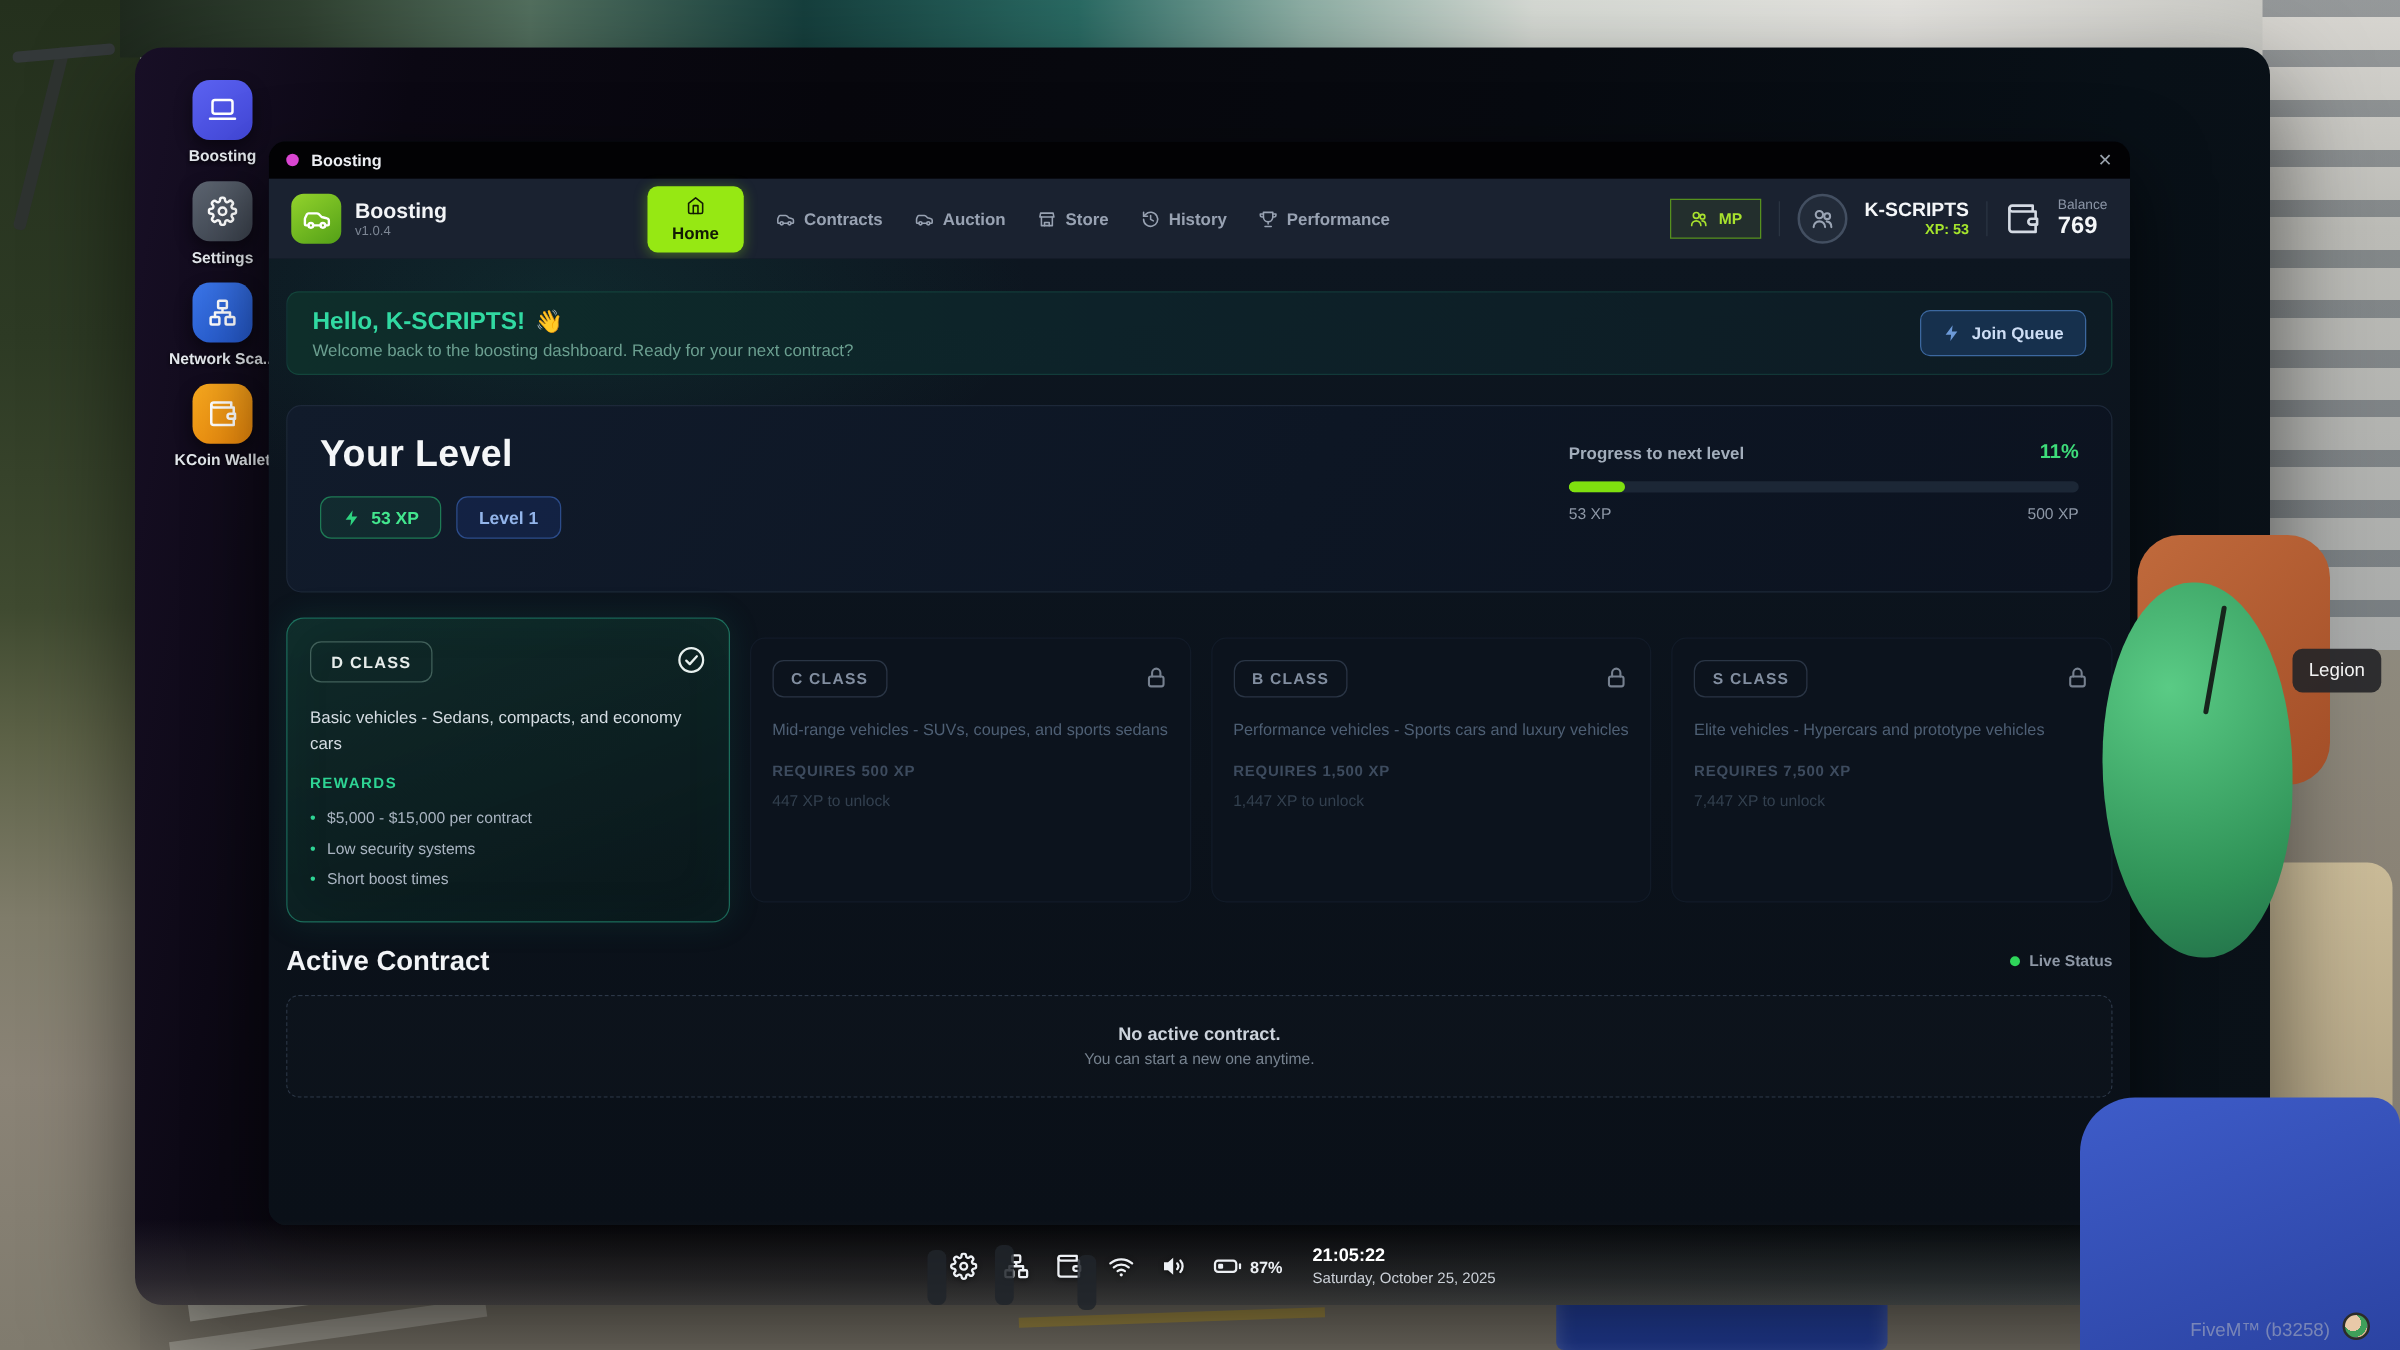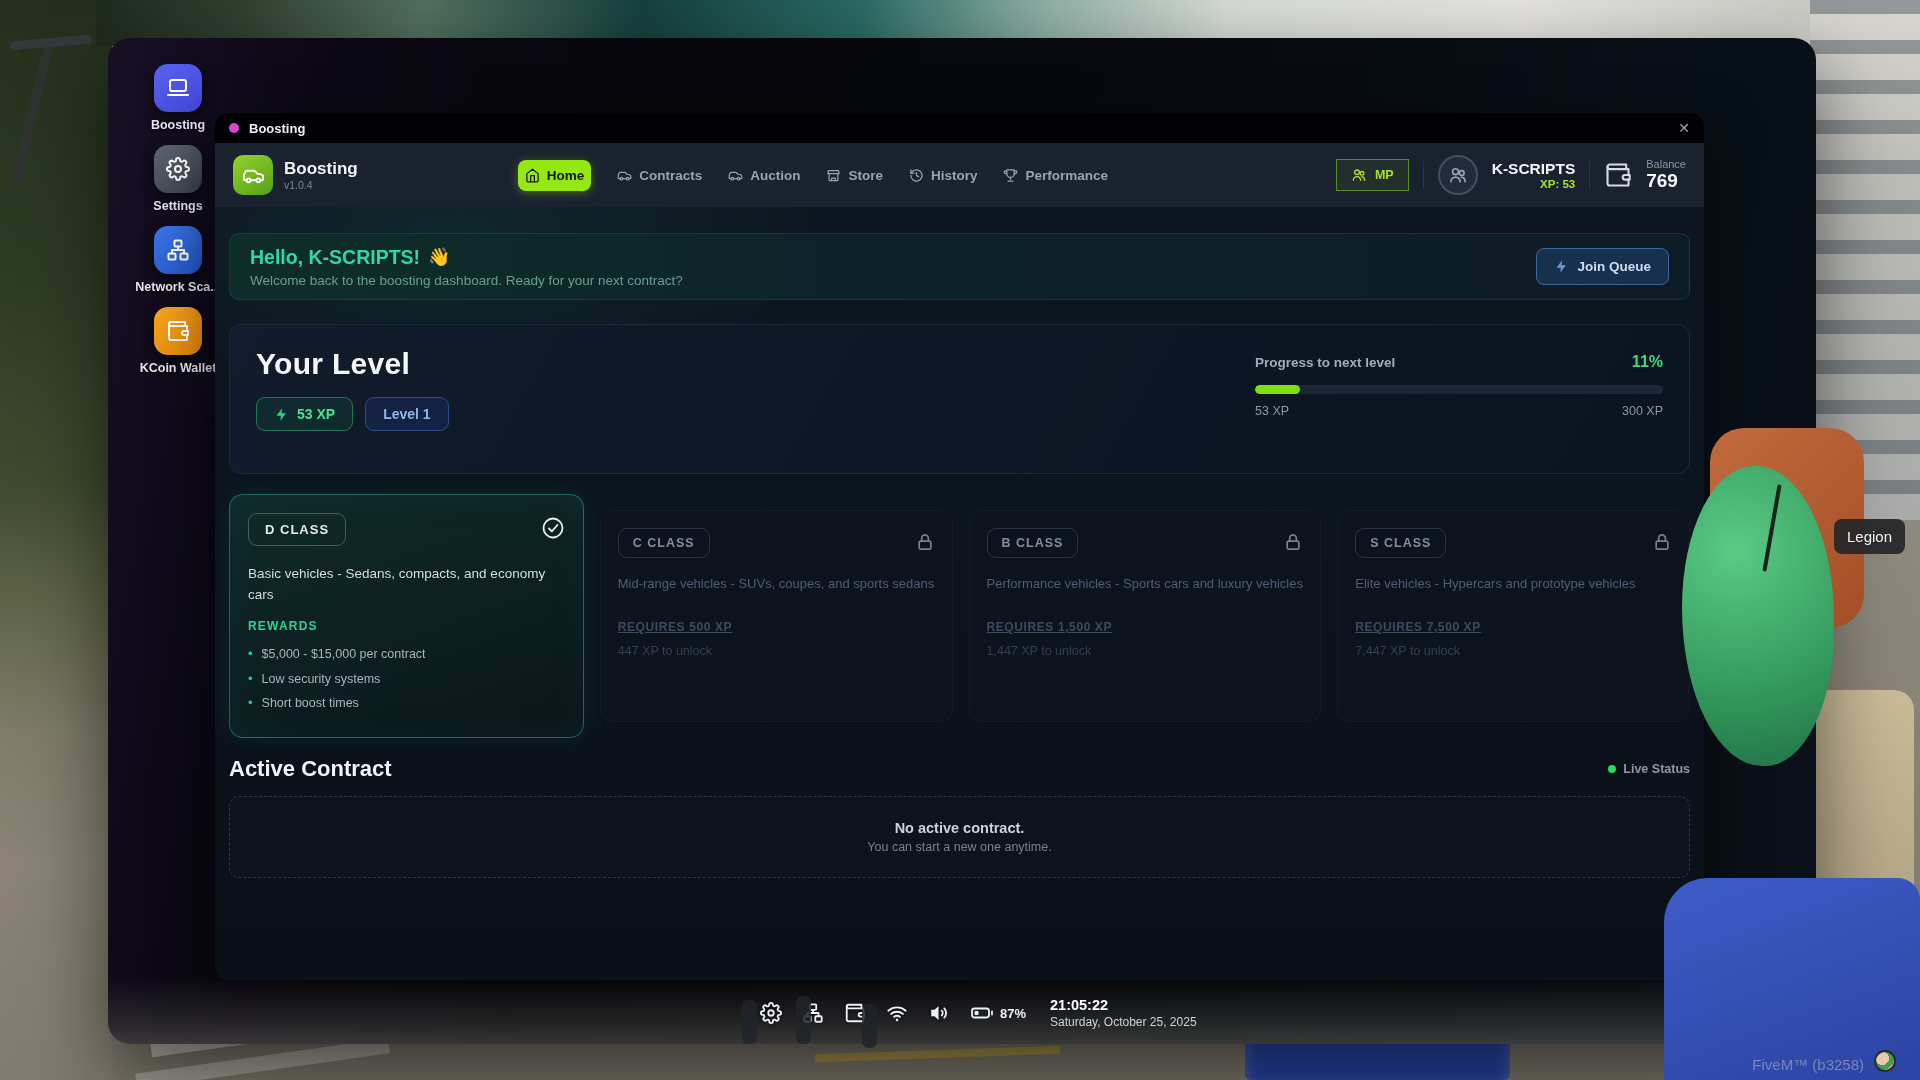--- a/index.html
+++ b/index.html
@@ -57,21 +57,21 @@
 
   .appbar { height:64px; background:#1a2230; display:flex; align-items:center; padding:0 18px; }
   .app-id { display:flex; align-items:center; gap:11px; }
   .app-logo { width:40px; height:40px; border-radius:10px; background:linear-gradient(145deg,#93d32c,#53a017); display:flex; align-items:center; justify-content:center; color:#fff; }
   .app-logo svg { width:23px; height:23px; }
   .app-name { font-size:17px; font-weight:800; color:#f2f4f7; line-height:1.15; }
   .app-ver { font-size:10.5px; color:#7c8694; }
   .nav { display:flex; align-items:center; gap:26px; margin-left:160px; }
   .nav-item { display:flex; align-items:center; gap:7px; font-size:13.5px; font-weight:600; color:#98a2b2; cursor:pointer; text-decoration:none; }
   .nav-item svg { width:15px; height:15px; }
-  .nav-item.active { background:#96e813; color:#121b04; padding:8px 7px; border-radius:8px; font-weight:700; box-shadow:0 2px 10px rgba(150,232,19,0.35); }
+  .nav-item.active { background:#96e813; color:#121b04; padding:8px 20px; border-radius:8px; font-weight:700; box-shadow:0 2px 10px rgba(150,232,19,0.35);flex-direction:column; }
   .user-area { margin-left:auto; display:flex; align-items:center; gap:14px; }
   .mp-badge { display:flex; align-items:center; gap:8px; padding:7px 14px; border:1px solid #56911e; border-radius:0;
     background:rgba(150,232,19,0.07); color:#a8e22e; font-size:12.5px; font-weight:800; cursor:pointer; }
   .mp-badge svg { width:16px; height:16px; }
   .vdiv { width:1px; height:28px; background:#2a3442; }
   .avatar { width:40px; height:40px; border-radius:50%; border:2px solid #434f61; background:#222b39; display:flex; align-items:center; justify-content:center; color:#9aa4b4; cursor:pointer; }
   .avatar svg { width:20px; height:20px; }
   .uname { font-size:15.5px; font-weight:800; color:#f4f6f8; text-align:right; line-height:1.2; }
   .uxp { font-size:11.5px; font-weight:700; color:#a5e52c; text-align:right; }
   .balance-icon { width:28px; height:28px; color:#d4dae3; }
@@ -117,21 +117,21 @@
   .cc-badge { display:inline-block; padding:8px 16px; border:1.5px solid #41605a; border-radius:9px; color:#e6ecea; font-size:13px; font-weight:800; letter-spacing:1px; }
   .locked .cc-badge { border-color:#2a3545; color:#828ea0; padding:7px 14px; font-size:12.5px; }
   .cc-check { width:24px; height:24px; color:#e8f0ee; margin-top:3px; }
   .cc-lock { width:20px; height:20px; color:#76808f; margin-top:4px; }
   .cc-desc { margin-top:18px; font-size:13.5px; line-height:1.55; color:#d5dde3; }
   .locked .cc-desc { color:#4e5f74; margin-top:16px; font-size:13px; }
   .cc-rewards-label { margin-top:13px; font-size:12px; font-weight:800; color:#2ed494; letter-spacing:1.2px; }
   .cc-rewards { margin-top:9px; list-style:none; }
   .cc-rewards li { display:flex; gap:9px; align-items:baseline; font-size:12.5px; color:#a9b4c1; line-height:1.9; }
   .cc-rewards li::before { content:'•'; color:#2ed494; font-size:13px; }
-  .cc-req { margin-top:26px; font-size:12px; font-weight:700; color:#3d4b5e; letter-spacing:0.6px;text-decoration:underline; }
+  .cc-req { margin-top:16px; font-size:12px; font-weight:700; color:#3d4b5e; letter-spacing:0.6px; }
   .cc-unlock { margin-top:10px; font-size:12.5px; color:#33404f; }
 
   .ac-head { margin-top:18px; display:flex; justify-content:space-between; align-items:center; }
   .ac-title { font-size:22px; font-weight:800; color:#f2f4f7; }
   .live { display:flex; align-items:center; gap:7px; font-size:12.5px; font-weight:600; color:#8d97a5; }
   .live-dot { width:8px; height:8px; border-radius:50%; background:#2fd65a; }
   .ac-empty { margin-top:14px; height:82px; border:1.5px dashed #2c3747; border-radius:10px; background:rgba(255,255,255,0.012);
     display:flex; flex-direction:column; align-items:center; justify-content:center; gap:4px; }
   .ac-e1 { font-size:14.5px; font-weight:700; color:#ccd3dc; }
   .ac-e2 { font-size:12.5px; color:#76828f; }
@@ -361,21 +361,21 @@
           <div class="level-right">
             <div class="prog-row">
               <span class="prog-label">Progress to next level</span>
               <span class="prog-pct">11%</span>
             </div>
             <div class="prog-track">
               <div class="prog-fill" style="width: 11%;"></div>
             </div>
             <div class="prog-xp">
               <span>53 XP</span>
-              <span>300 XP</span>
+              <span>500 XP</span>
             </div>
           </div>
         </div>
 
         <div class="classes">
           <div class="class-card unlocked">
             <div class="cc-head">
               <span class="cc-badge">D CLASS</span>
               <svg class="cc-check" viewBox="0 0 24 24" fill="none" stroke="currentColor" stroke-width="1.8" stroke-linecap="round" stroke-linejoin="round">
                   <circle cx="12" cy="12" r="9.5"></circle>

